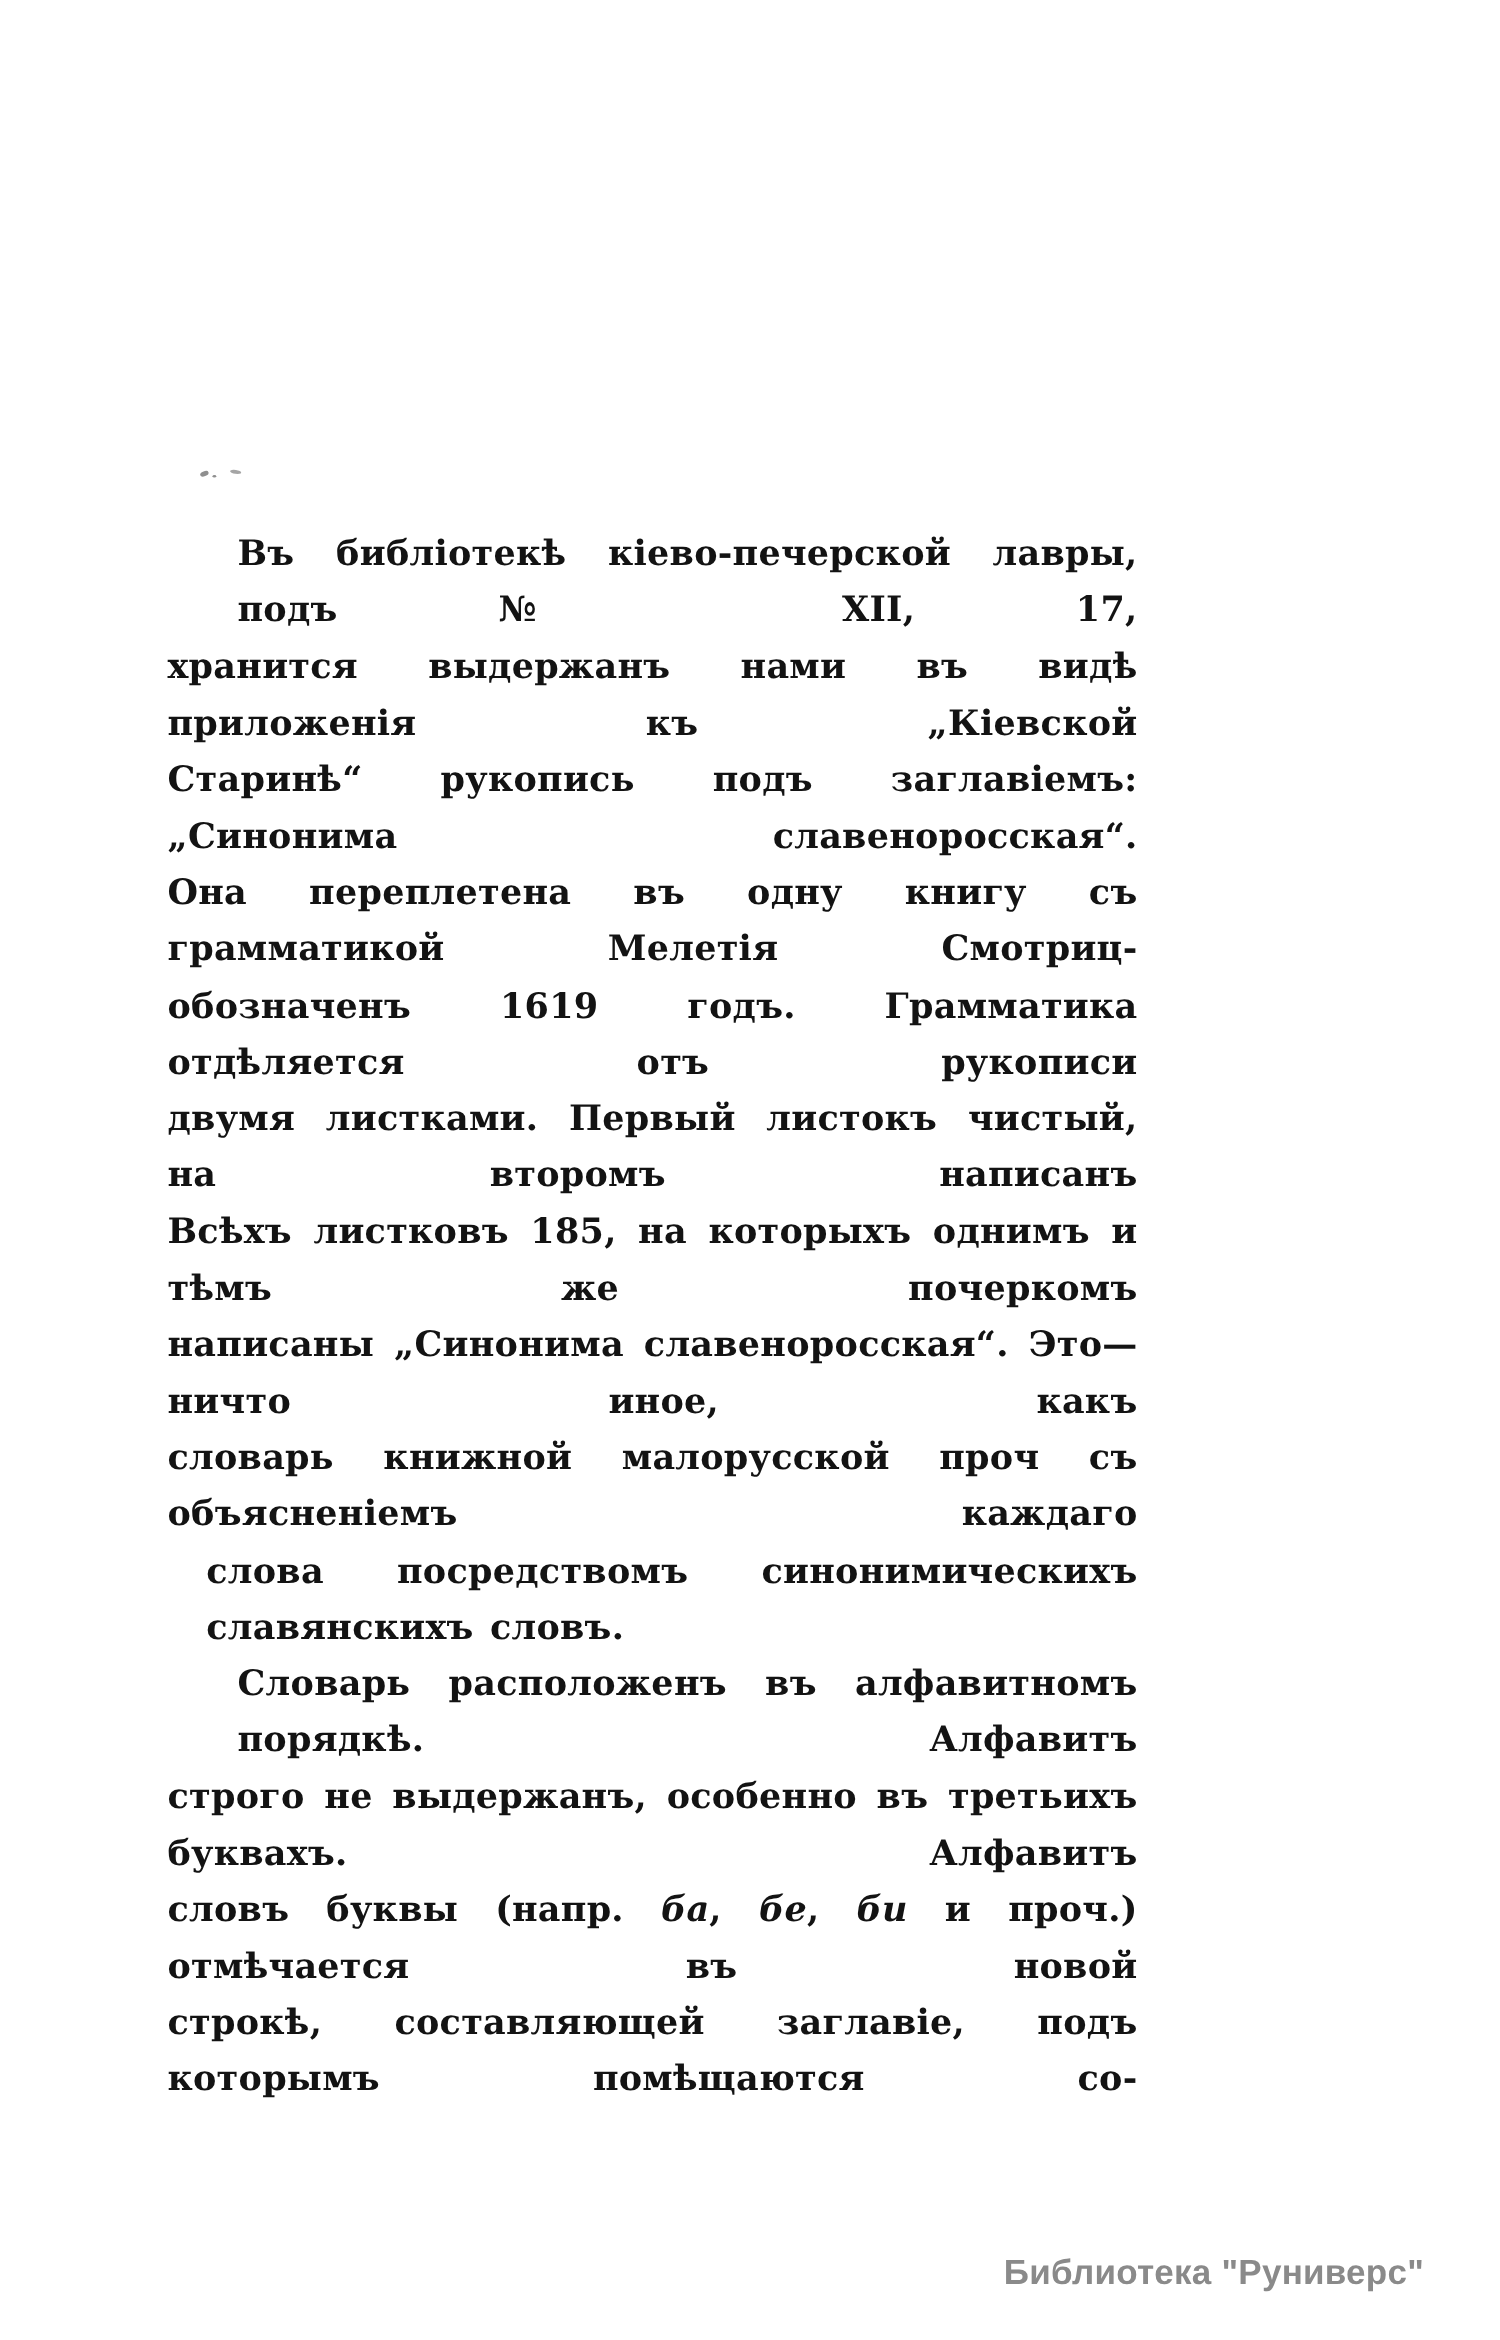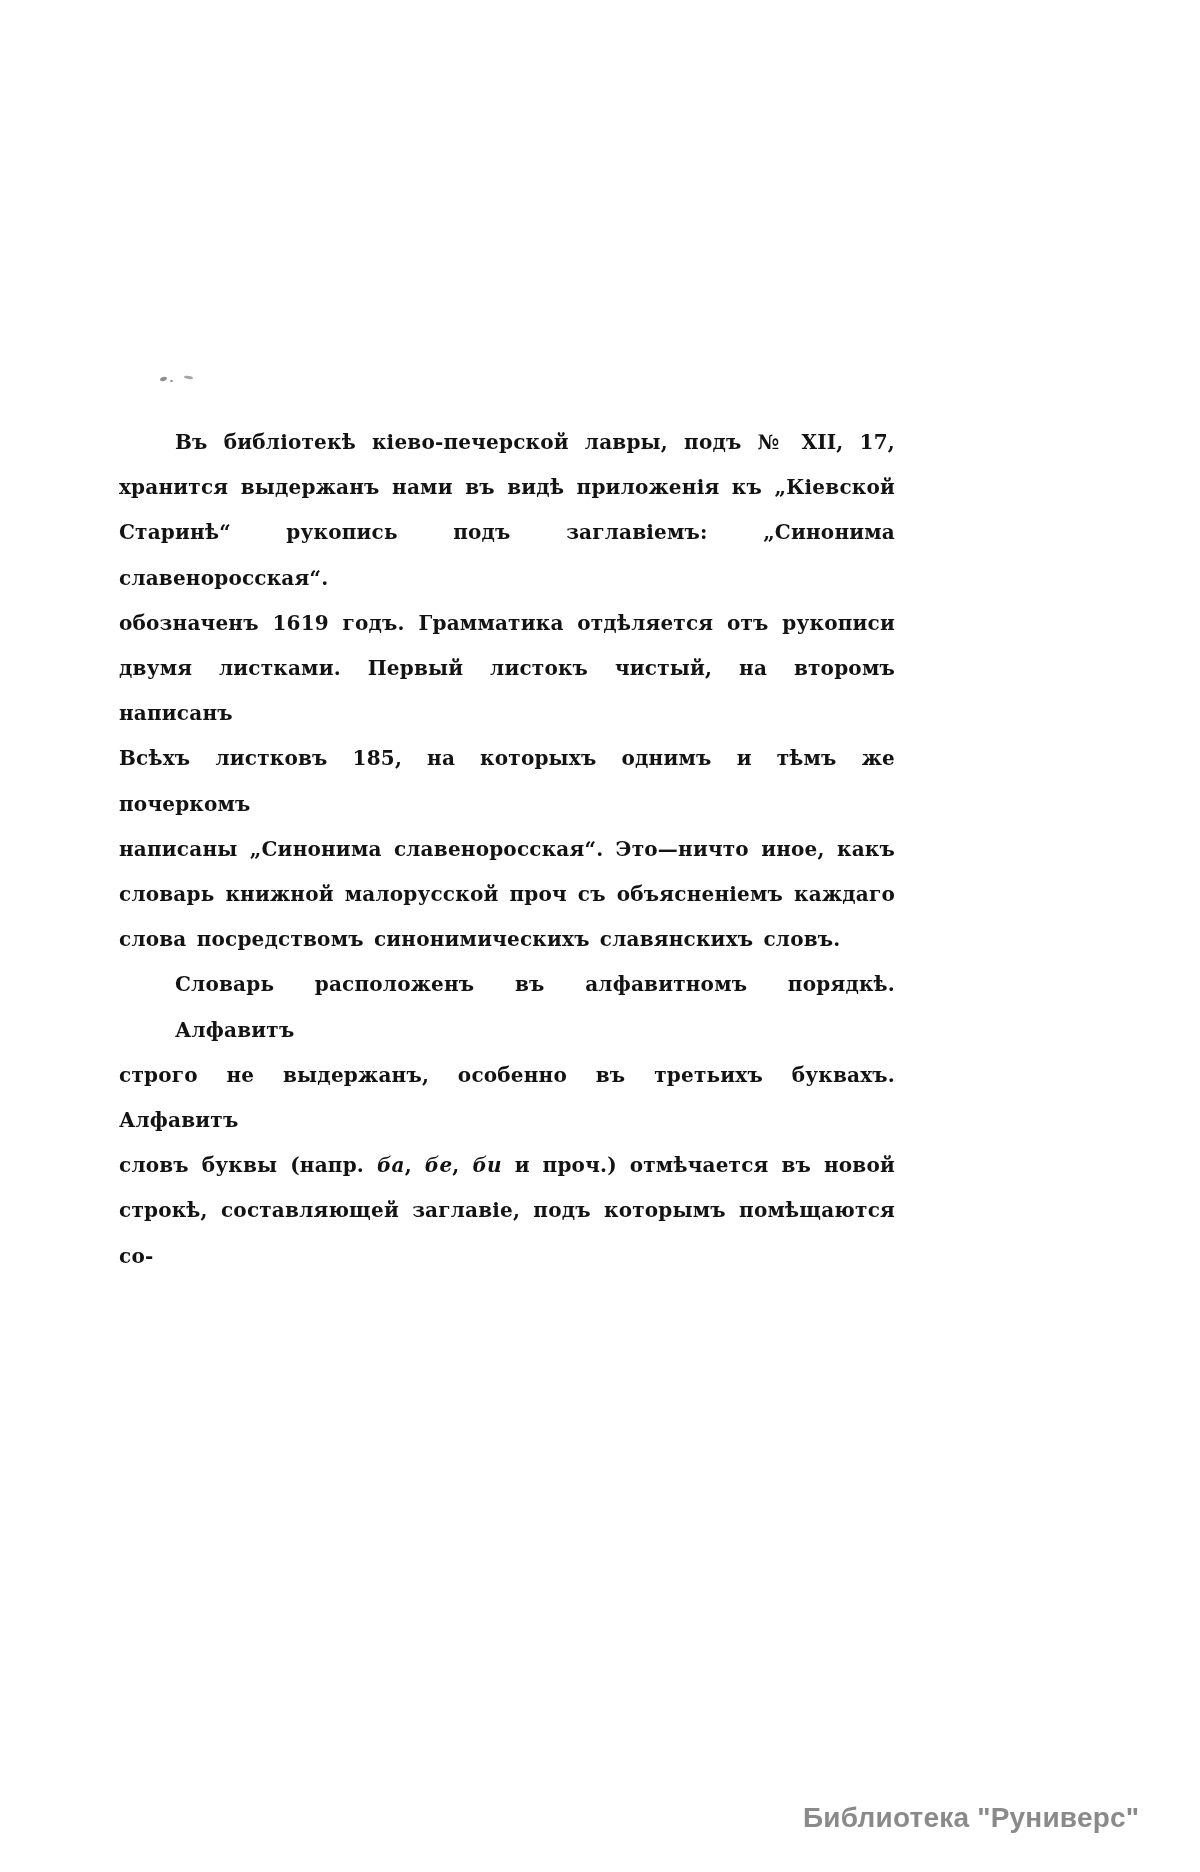--- a/index.html
+++ b/index.html
@@ -18,35 +18,35 @@
     position:absolute;left:158px;top:374px;width:46px;height:10px;
   }
   .pencil-smudge .d1,.pencil-smudge .d2,.pencil-smudge .d3{
     position:absolute;background:#8f8f8f;border-radius:50%;
   }
   .pencil-smudge .d1{left:2px;top:3px;width:7px;height:4px;transform:rotate(-20deg);}
   .pencil-smudge .d2{left:12px;top:6px;width:3px;height:2px;}
   .pencil-smudge .d3{left:26px;top:2px;width:9px;height:3px;transform:rotate(8deg);opacity:.8;}
   .text-block{
     position:absolute;
-    left:119px;top:420px;width:776px;
-    font-size:20px;
+    left:134px;top:420px;width:776px;
+    font-size:28px;
     line-height:45.2px;
     color:#131313;
     font-weight:bold;
     letter-spacing:0.2px;
     word-spacing:3px;
   }
   .line{
     text-align:justify;
     text-align-last:justify;
     white-space:normal;
   }
   .line.indent{padding-left:56px;}
-  .line.para-end{text-align-last:left;}
+  .line.para-end{text-align-last:left;margin-left:31px;}
   .it{font-style:italic;font-weight:bold;}
   .watermark{
     position:absolute;
     left:803px;top:1802px;
     font-family:"Liberation Sans", sans-serif;
     font-size:28px;
     font-weight:600;
     color:#8a8a8a;
     letter-spacing:0.2px;
   }
@@ -59,20 +59,21 @@
   <div class="pencil-smudge">
     <span class="d1"></span>
       <span class="d2"></span>
       <span class="d3"></span>
   </div>
 
   <div class="text-block">
       <div class="line indent"><span>Въ библіотекѣ кіево-печерской лавры, подъ № XII, 17,</span></div>
       <div class="line"><span>хранится выдержанъ нами въ видѣ приложенія къ „Кіевской</span></div>
       <div class="line"><span>Старинѣ“ рукопись подъ заглавіемъ: „Синонима славеноросская“.</span></div>
+      <div class="line"><span>Она переплетена въ одну книгу съ грамматикой Мелетія Смотриц-</span></div>
       <div class="line"><span>обозначенъ 1619 годъ. Грамматика отдѣляется отъ рукописи</span></div>
       <div class="line"><span>двумя листками. Первый листокъ чистый, на второмъ написанъ</span></div>
       <div class="line"><span>Всѣхъ листковъ 185, на которыхъ однимъ и тѣмъ же почеркомъ</span></div>
       <div class="line"><span>написаны „Синонима славеноросская“. Это—ничто иное, какъ</span></div>
       <div class="line"><span>словарь книжной малорусской проч съ объясненіемъ каждаго</span></div>
       <div class="line para-end"><span>слова посредствомъ синонимическихъ славянскихъ словъ.</span></div>
       <div class="line indent"><span>Словарь расположенъ въ алфавитномъ порядкѣ. Алфавитъ</span></div>
       <div class="line"><span>строго не выдержанъ, особенно въ третьихъ буквахъ. Алфавитъ</span></div>
       <div class="line"><span>словъ буквы (напр. </span><span class="it">ба</span><span>, </span><span class="it">бе</span><span>, </span><span class="it">би</span><span> и проч.) отмѣчается въ новой</span></div>
       <div class="line"><span>строкѣ, составляющей заглавіе, подъ которымъ помѣщаются со-</span></div>

